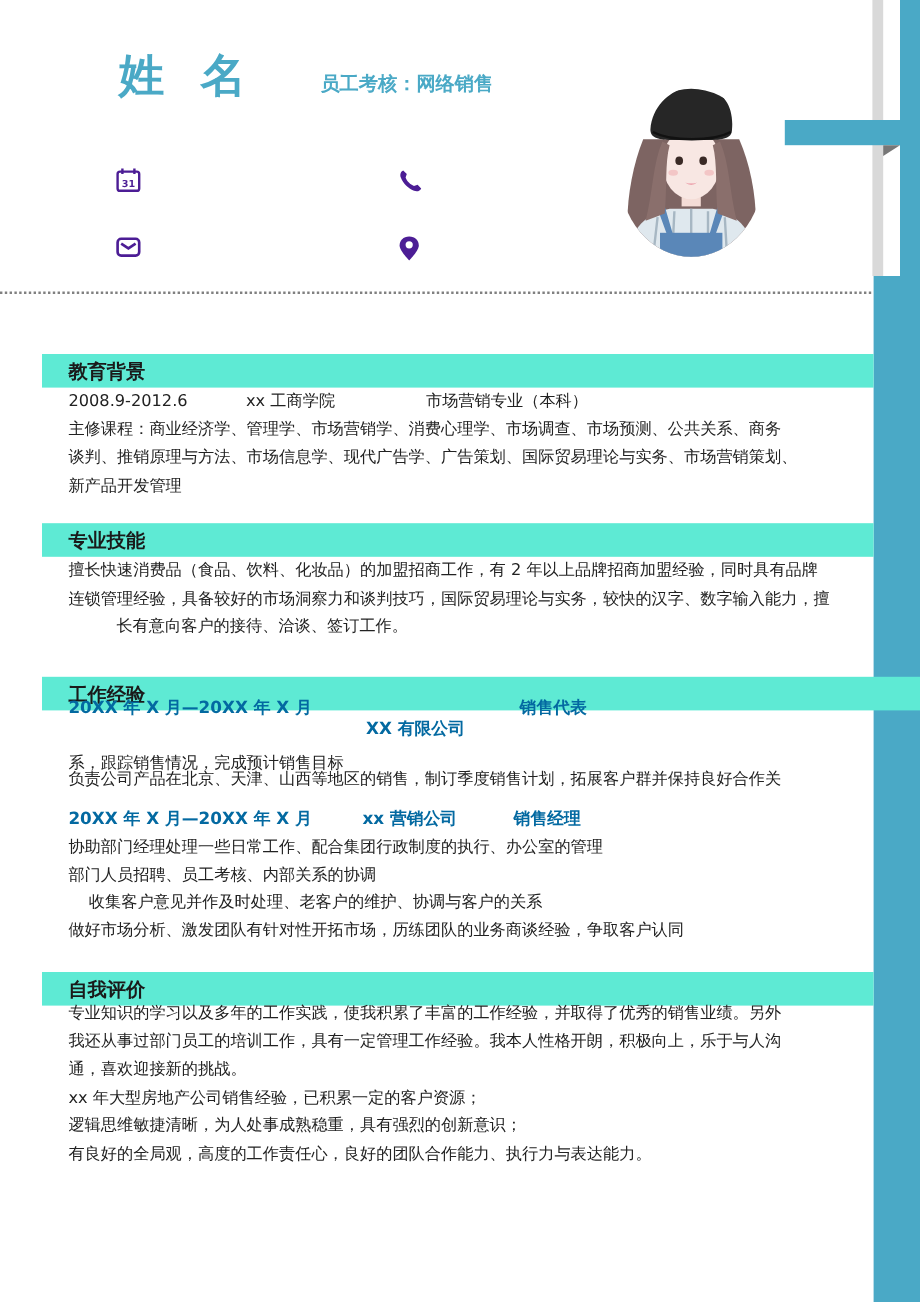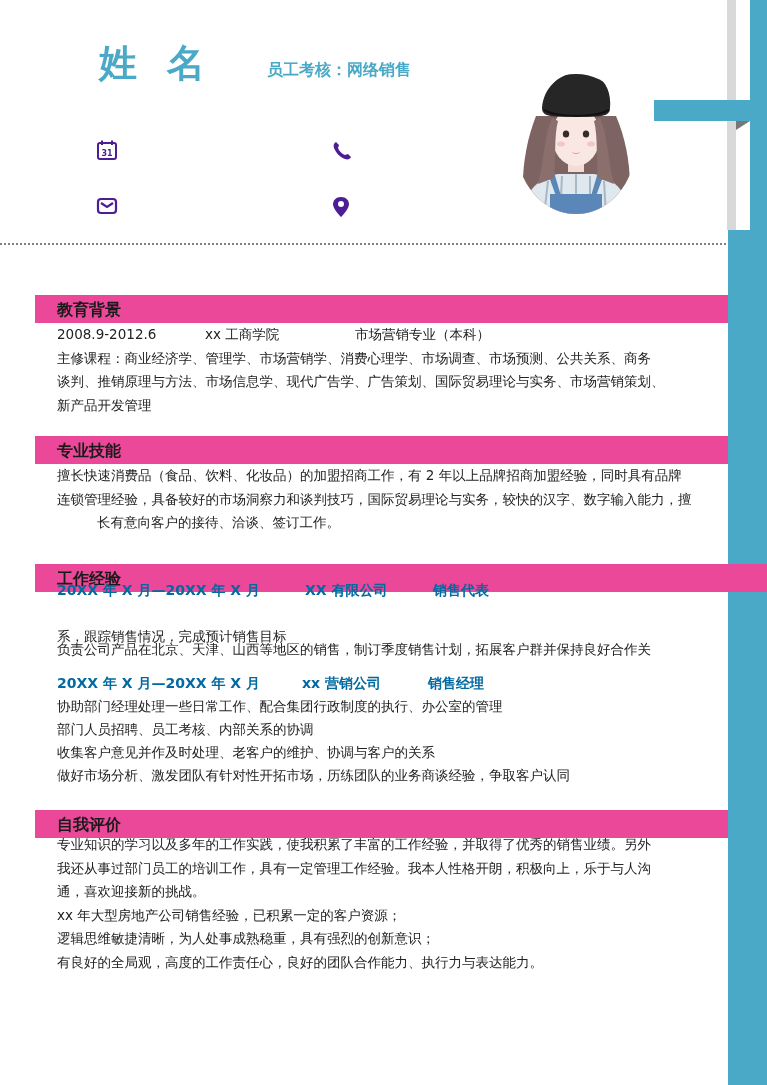--- a/index.html
+++ b/index.html
@@ -25,21 +25,21 @@
   .intent { left: 267px; top: 58px; font-size: 16px; font-weight: bold; color: #4aa9c6;
             line-height: 24px; white-space: nowrap; }
   .icon { width: 22px; height: 22px; color: #4c1d95; }
   .icon svg { width: 100%; height: 100%; display: block; }
 
   .avatar { left: 514px; top: 66px; width: 124px; height: 150px; }
 
   .dotted { left: 0; top: 243px; width: 726px; height: 0; border-top: 2px dotted #808080; }
 
   
-  .sec-bar { left: 35px; width: 693px; height: 28px; background: #ec4899; }
+  .sec-bar { left: 35px; width: 693px; height: 28px; background: #5eead4; }
   .sec-title { position: absolute; left: 22px; top: 3px; font-size: 16px; font-weight: bold;
                color: #1a1a1a; line-height: 24px; white-space: nowrap; }
   .line { left: 57px; font-size: 13.5px; line-height: 23.5px; white-space: nowrap; color: #222; }
   .bold { font-weight: bold; font-size: 14px; color: #0369a1; }
   .col { position: absolute; top: 0; white-space: nowrap; }
 </style>
 </head>
 <body>
 
 <div class="abs deco-gray-strip"></div>
@@ -132,34 +132,34 @@
 </div>
 <div class="abs line" style="top:464px;">擅长快速消费品（食品、饮料、化妆品）的加盟招商工作，有 2 年以上品牌招商加盟经验，同时具有品牌</div>
 <div class="abs line" style="top:488px;">连锁管理经验，具备较好的市场洞察力和谈判技巧，国际贸易理论与实务，较快的汉字、数字输入能力，擅</div>
 <div class="abs line" style="top:511px;margin-left:40px;">长有意向客户的接待、洽谈、签订工作。</div>
 
 <div class="abs sec-bar" style="top:564px;padding-left:46px;">
   <span class="sec-title">工作经验</span>
 </div>
 <div class="abs line bold" style="top:579px;width:620px;height:24px;">
   <span class="col" style="left:0;">20XX 年 X 月—20XX 年 X 月</span>
-  <span class="col" style="left:248px;">XX 有限公司</span>
+  <span class="col" style="left:248px;margin-top:18px;">XX 有限公司</span>
   <span class="col" style="left:376px;">销售代表</span>
 </div>
 <div class="abs line" style="top:638px;">负责公司产品在北京、天津、山西等地区的销售，制订季度销售计划，拓展客户群并保持良好合作关</div>
 <div class="abs line" style="top:625px;">系，跟踪销售情况，完成预计销售目标</div>
 
 <div class="abs line bold" style="top:672px;width:620px;height:24px;">
   <span class="col" style="left:0;">20XX 年 X 月—20XX 年 X 月</span>
   <span class="col" style="left:245px;">xx 营销公司</span>
   <span class="col" style="left:371px;">销售经理</span>
 </div>
 <div class="abs line" style="top:695px;">协助部门经理处理一些日常工作、配合集团行政制度的执行、办公室的管理</div>
 <div class="abs line" style="top:718px;">部门人员招聘、员工考核、内部关系的协调</div>
-<div class="abs line" style="top:741px;">收集客户意见并作及时处理、老客户的维护、协调与客户的关系</div>
+<div class="abs line" style="top:741px;margin-left:17px;">收集客户意见并作及时处理、老客户的维护、协调与客户的关系</div>
 <div class="abs line" style="top:764px;">做好市场分析、激发团队有针对性开拓市场，历练团队的业务商谈经验，争取客户认同</div>
 
 <div class="abs sec-bar" style="top:810px;">
   <span class="sec-title">自我评价</span>
 </div>
 <div class="abs line" style="top:833px;">专业知识的学习以及多年的工作实践，使我积累了丰富的工作经验，并取得了优秀的销售业绩。另外</div>
 <div class="abs line" style="top:857px;">我还从事过部门员工的培训工作，具有一定管理工作经验。我本人性格开朗，积极向上，乐于与人沟</div>
 <div class="abs line" style="top:880px;">通，喜欢迎接新的挑战。</div>
 <div class="abs line" style="top:904px;">xx 年大型房地产公司销售经验，已积累一定的客户资源；</div>
 <div class="abs line" style="top:927px;">逻辑思维敏捷清晰，为人处事成熟稳重，具有强烈的创新意识；</div>

